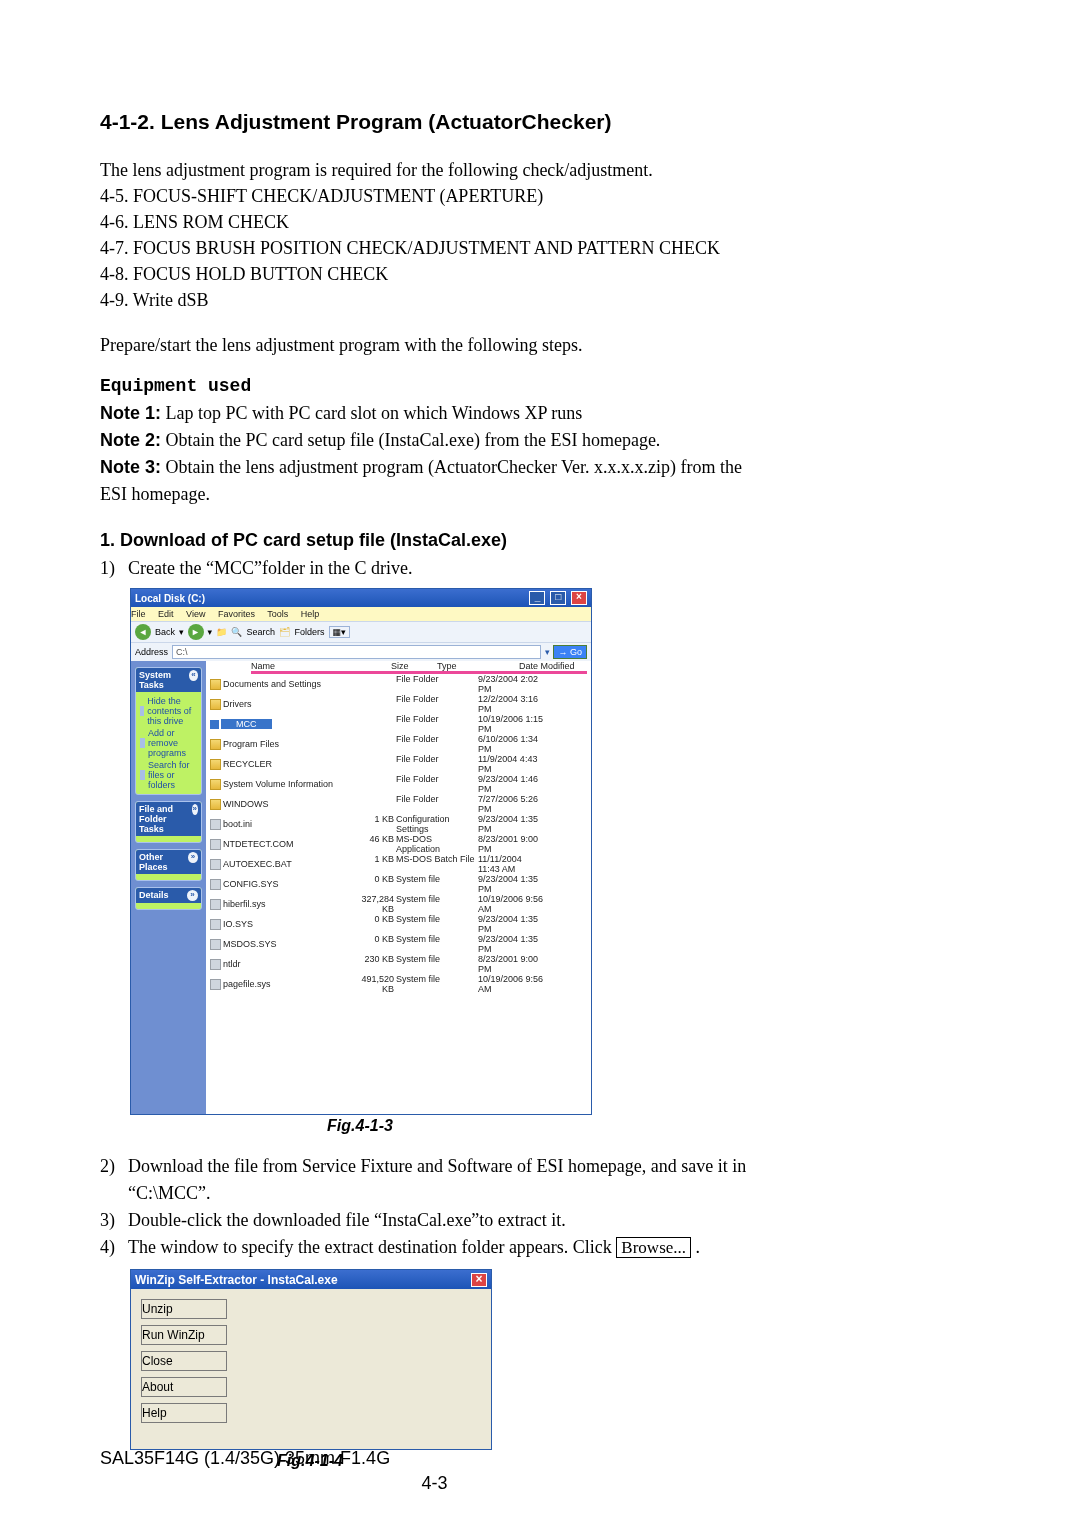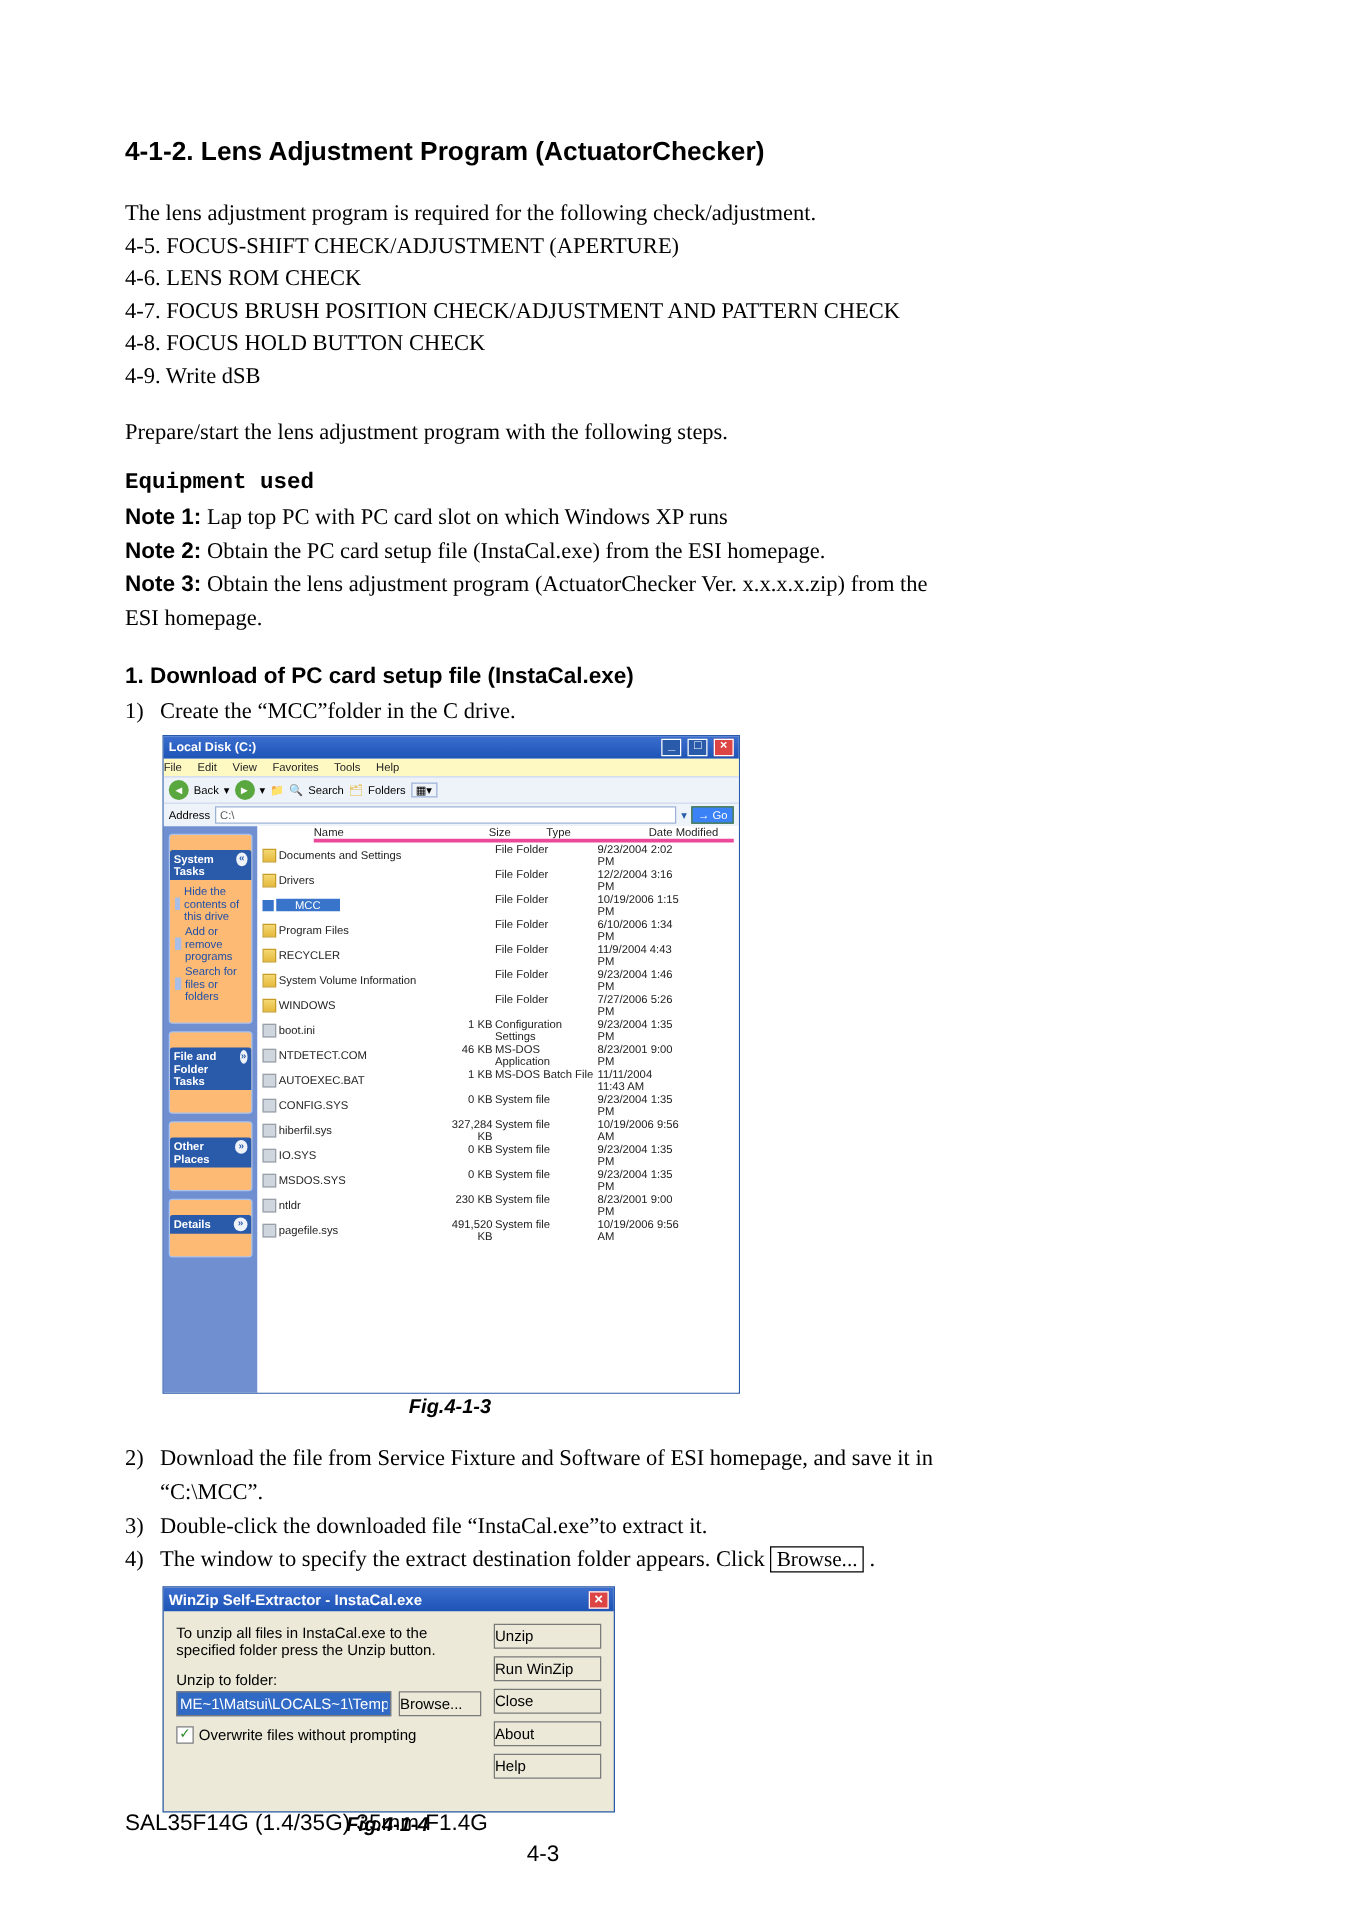--- a/index.html
+++ b/index.html
@@ -107,22 +107,22 @@
     flex: 1; background: #fff; border: 1px solid #9bb2d6; padding: 1px 3px;
     color: #555;
   }
   .gobtn { background: #3b82f6; color:#fff; padding:1px 4px; border:1px solid #4b7c35; }
   .explorer-body { display: flex; }
   .sidepanel {
     width: 120px; background: #6f8fd1; padding: 6px 4px;
     display: flex; flex-direction: column; gap: 6px;
   }
   .sidebox {
-    background: #fdba74; border: 1px solid #aac2ec; border-radius: 3px;
-    padding: 15px 4px;
+    background: #bef264; border: 1px solid #aac2ec; border-radius: 3px;
+    padding: 3px 4px;
   }
   .sidebox .hdr {
     background: #2a5baa; color: #fff; font-weight: bold;
     padding: 2px 3px; margin: -3px -4px 3px -4px; border-radius: 2px 2px 0 0;
     display: flex; justify-content: space-between;
   }
   .sidebox .hdr .tog { background:#eef3fa; color:#2a5baa; width:11px; height:11px;
     border-radius:50%; text-align:center; line-height:10px; font-size:8px;}
   .sidebox .lnk { color:#1f4fa8; display:flex; align-items:center; gap:3px; padding:1px 0;}
   .sidebox .lnk .ico { width:10px; height:10px; background:#a8bee6; display:inline-block;}
@@ -471,32 +471,20 @@
   </div>
 
   <div class="winzip">
     <div class="titlebar">
       <span>WinZip Self-Extractor - InstaCal.exe</span>
       <span class="winbtns">
         <span class="close">×</span>
       </span>
     </div>
     <div class="body">
-      <div class="left">
-        <div class="msg">To unzip all files in InstaCal.exe to the specified folder press the Unzip button.</div>
-        <div class="lbl">Unzip to folder:</div>
-        <div class="pathrow">
-          <input class="hl" value="ME~1\Matsui\LOCALS~1\Temp" style="">
-          <div class="btn" style="width:64px;">Browse...</div>
-        </div>
-        <div class="chk">
-          <span class="box">✓</span>
-          <span>Overwrite files without prompting</span>
-        </div>
-      </div>
       <div class="right">
         <div class="btn">Unzip</div>
         <div class="btn">Run WinZip</div>
         <div class="btn">Close</div>
         <div class="btn">About</div>
         <div class="btn">Help</div>
       </div>
     </div>
   </div>
   <p class="fig-caption" style="width:420px;">Fig.4-1-4</p>

